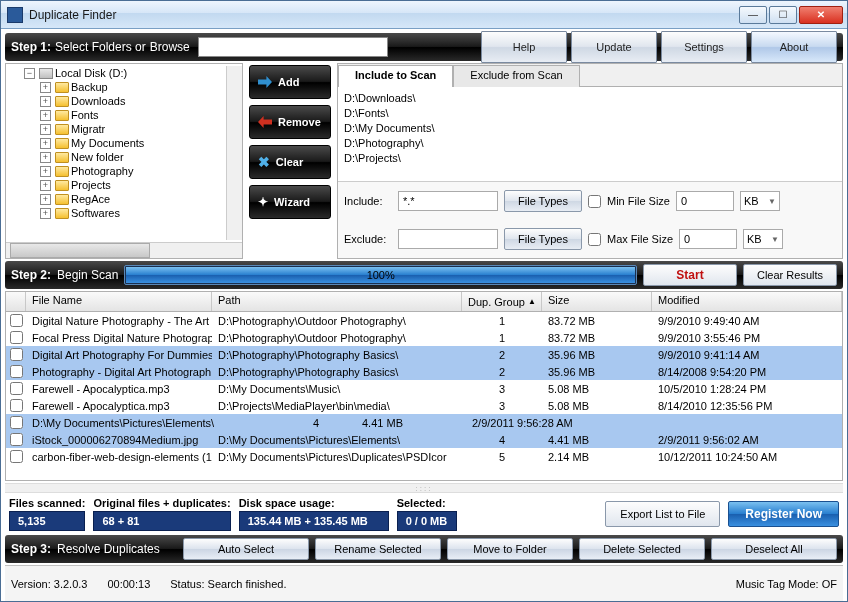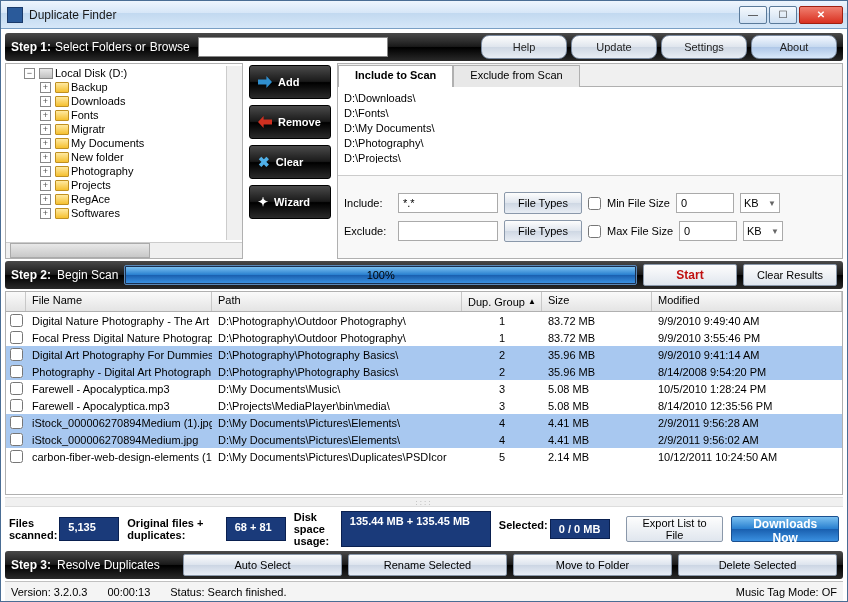--- a/index.html
+++ b/index.html
@@ -12,21 +12,21 @@
 .winbtn { width:28px; height:18px; border:1px solid #5a7a9a; border-radius:2px; background:linear-gradient(#f5f9fd,#cfe0f2); display:flex; align-items:center; justify-content:center; font-size:10px; color:#333; }
 .winbtn.close { width:44px; background:linear-gradient(#f08070,#d93020); color:#fff; font-weight:bold; border-color:#a02010; }
 .content { flex:1; background:#fff; display:flex; flex-direction:column; padding:4px 4px 0 4px; gap:2px; overflow:hidden; }
 
 .stepbar { height:28px; background:linear-gradient(#4a4a4a,#1a1a1a 48%,#000 52%,#2a2a2a); border-radius:3px; display:flex; align-items:center; padding:0 6px; color:#fff; font-size:12px; gap:4px; }
 .stepbar b { font-weight:bold; }
 .stepbar .plain { font-weight:normal; }
 .stepbar .link { cursor:pointer; }
 .topinput { flex:0 0 190px; height:20px; background:#fff; border:1px solid #888; margin-left:4px; }
 
-.topbtn { width:86px; height:24px; background:linear-gradient(#fdfdfd,#e0e6ee 48%,#cfd8e4 52%,#e8edf4); border:1px solid #7a8aa0; border-radius:8px; font-size:11px; color:#222; }
+.topbtn { width:86px; height:32px; background:linear-gradient(#fdfdfd,#e0e6ee 48%,#cfd8e4 52%,#e8edf4); border:1px solid #7a8aa0; border-radius:1px; font-size:11px; color:#222; }
 .topbtn.alt { background:linear-gradient(#f4f8ff,#c8daf0 48%,#b0c8e8 52%,#d8e8fa); }
 
 .row1 { display:flex; gap:6px; height:196px; }
 .treebox { width:238px; border:1px solid #b0b0b0; background:#fff; display:flex; flex-direction:column; overflow:hidden; }
 .treescroll { flex:1; overflow:auto; padding:2px 0 2px 2px; }
 .tree ul { list-style:none; padding-left:16px; }
 .tree li { white-space:nowrap; padding:1px 0; display:flex; align-items:center; gap:2px; }
 .expand { width:11px; height:11px; border:1px solid #888; display:inline-flex; align-items:center; justify-content:center; font-size:9px; line-height:1; color:#555; background:#fff; margin-right:2px; }
 .folder { width:14px; height:11px; background:linear-gradient(#ffe9a0,#f5c030); border:1px solid #c09020; border-radius:1px; display:inline-block; }
 .drive { width:14px; height:11px; background:linear-gradient(#e8e8e8,#c0c0c0); border:1px solid #888; display:inline-block; }
@@ -39,21 +39,21 @@
 .ico-add { background:#3090d0; clip-path: polygon(0 30%, 60% 30%, 60% 0, 100% 50%, 60% 100%, 60% 70%, 0 70%); }
 .ico-remove { background:#d03020; clip-path: polygon(100% 30%, 40% 30%, 40% 0, 0 50%, 40% 100%, 40% 70%, 100% 70%); }
 .ico-clear { color:#50b0e8; font-weight:bold; font-size:14px; line-height:1; }
 .ico-wizard { color:#fff; font-size:12px; }
 
 .scanpanel { flex:1; display:flex; flex-direction:column; border:1px solid #b0b0b0; }
 .tabs { display:flex; height:22px; background:#f0f0f0; }
 .tab { padding:3px 16px; border:1px solid #b0b0b0; border-bottom:none; background:#e8e8e8; font-size:11px; position:relative; top:1px; }
 .tab.active { background:#fff; font-weight:bold; z-index:2; }
 .scanlist { flex:1; background:#fff; border-top:1px solid #b0b0b0; padding:4px 6px; font-size:11px; line-height:15px; overflow:auto; }
-.filterrows { border-top:1px solid #ccc; padding:16px 6px; display:flex; flex-direction:column; gap:6px; background:#f8f8f8;margin-top:12px; }
+.filterrows { border-top:1px solid #ccc; padding:8px 6px; display:flex; flex-direction:column; gap:16px; background:#f8f8f8;margin-top:12px; }
 .filterrow { display:flex; align-items:center; gap:6px; }
 .filterrow label { width:48px; }
 .filterrow input[type=text] { height:20px; border:1px solid #aaa; padding:0 4px; font-size:11px; }
 .smallbtn { height:22px; background:linear-gradient(#fdfdfd,#e0e6ee 48%,#cfd8e4 52%,#e8edf4); border:1px solid #8a98aa; border-radius:2px; font-size:11px; padding:0 8px; }
 .chk { width:13px; height:13px; }
 .unitsel { width:40px; height:20px; border:1px solid #aaa; background:#fff; font-size:11px; padding-left:3px; display:flex; align-items:center; justify-content:space-between; }
 .unitsel .dd { font-size:8px; color:#666; padding-right:3px; }
 
 .step2row { display:flex; align-items:center; gap:6px; }
 .progress { flex:1; height:20px; border:1px solid #5a88b8; background:#1a3050; position:relative; border-radius:2px; overflow:hidden; }
@@ -74,30 +74,30 @@
 .c2 { width:250px; flex:none; }
 .c3 { width:80px; flex:none; text-align:center; }
 .c4 { width:110px; flex:none; }
 .c5 { flex:1; }
 .ghead .c3 { display:flex; align-items:center; gap:3px; }
 .sortglyph { font-size:8px; }
 
 .gripbar { height:10px; background:#f0f0f0; display:flex; align-items:center; justify-content:center; color:#aaa; font-size:8px; letter-spacing:2px; border-top:1px solid #ddd; border-bottom:1px solid #ddd; }
 
 .statsrow { display:flex; gap:8px; align-items:center; padding:2px 4px; }
-.statblock { display:flex; flex-direction:row; gap:2px; }
+.statblock { display:flex; flex-direction:column; gap:2px; }
 .statblock .lbl { font-size:11px; font-weight:bold; }
 .statblock .val { background:#1a3a7a; color:#fff; font-weight:bold; padding:3px 8px; min-width:60px; font-size:11px; border:1px solid #0a2050; }
 .exportbtn { height:26px; padding:0 14px; background:linear-gradient(#fdfdfd,#e0e6ee); border:1px solid #8a98aa; font-size:11px; border-radius:2px; }
 .regbtn { height:26px; padding:0 16px; background:linear-gradient(#7ac0f0,#2a80d0 48%,#1a60b0 52%,#3a90e0); border:1px solid #1a5090; color:#fff; font-weight:bold; font-size:12px; border-radius:2px; }
 
 .step3row { display:flex; align-items:center; gap:6px; }
 .step3btn { flex:1; height:22px; background:linear-gradient(#fdfdfd,#dde4ee 48%,#ccd6e4 52%,#e8eef6); border:1px solid #8a98aa; font-size:11px; border-radius:2px; }
 
-.statusbar { height:20px; border-top:1px solid #c0c0c0; background:#f4f4f4; display:flex; align-items:center; font-size:11px; padding:0 6px; gap:20px; }
+.statusbar { height:36px; border-top:1px solid #c0c0c0; background:#f4f4f4; display:flex; align-items:center; font-size:11px; padding:0 6px; gap:20px; }
 .statusbar .spacer { flex:1; }
 .vscroll { width:16px; background:#f0f0f0; border-left:1px solid #ccc; }
 </style>
 </head>
 <body>
 
 <div class="window">
   <div class="titlebar">
     <span class="icon"></span>
     <span class="title">Duplicate Finder</span>
@@ -334,21 +334,20 @@
             <div class="c1">Farewell - Apocalyptica.mp3</div>
             <div class="c2">D:\Projects\MediaPlayer\bin\media\</div>
             <div class="c3">3</div>
             <div class="c4">5.08 MB</div>
             <div class="c5">8/14/2010 12:35:56 PM</div>
           </div>
           <div class="grow sel">
             <div class="c0">
               <input type="checkbox" style="">
             </div>
-            <div class="c1">iStock_000006270894Medium (1).jpg</div>
             <div class="c2">D:\My Documents\Pictures\Elements\</div>
             <div class="c3">4</div>
             <div class="c4">4.41 MB</div>
             <div class="c5">2/9/2011 9:56:28 AM</div>
           </div>
           <div class="grow sel">
             <div class="c0">
               <input type="checkbox" style="">
             </div>
             <div class="c1">iStock_000006270894Medium.jpg</div>
@@ -384,30 +383,31 @@
       <div class="statblock">
           <span class="lbl">Disk space usage:</span>
           <span class="val" style="min-width:150px">135.44 MB + 135.45 MB</span>
         </div>
       <div class="statblock">
           <span class="lbl">Selected:</span>
           <span class="val">0 / 0 MB</span>
         </div>
       <div style="flex:1"></div>
       <button class="exportbtn">Export List to File</button>
-      <button class="regbtn">Downloads Now</button>
+      <button class="regbtn">Register Now</button>
     </div>
 
     <div class="stepbar step3row">
       <b><span>Step 3</span>:</b>
       <span class="plain" style="width:120px">Resolve Duplicates</span>
       <button class="step3btn">Auto Select</button>
       <button class="step3btn">Rename Selected</button>
       <button class="step3btn">Move to Folder</button>
       <button class="step3btn">Delete Selected</button>
+      <button class="step3btn">Deselect All</button>
     </div>
 
     <div class="statusbar">
       <span>Version: 3.2.0.3</span>
       <span>00:00:13</span>
       <span>Status: Search finished.</span>
       <span class="spacer"></span>
       <span>Music Tag Mode: OF</span>
     </div>
 

